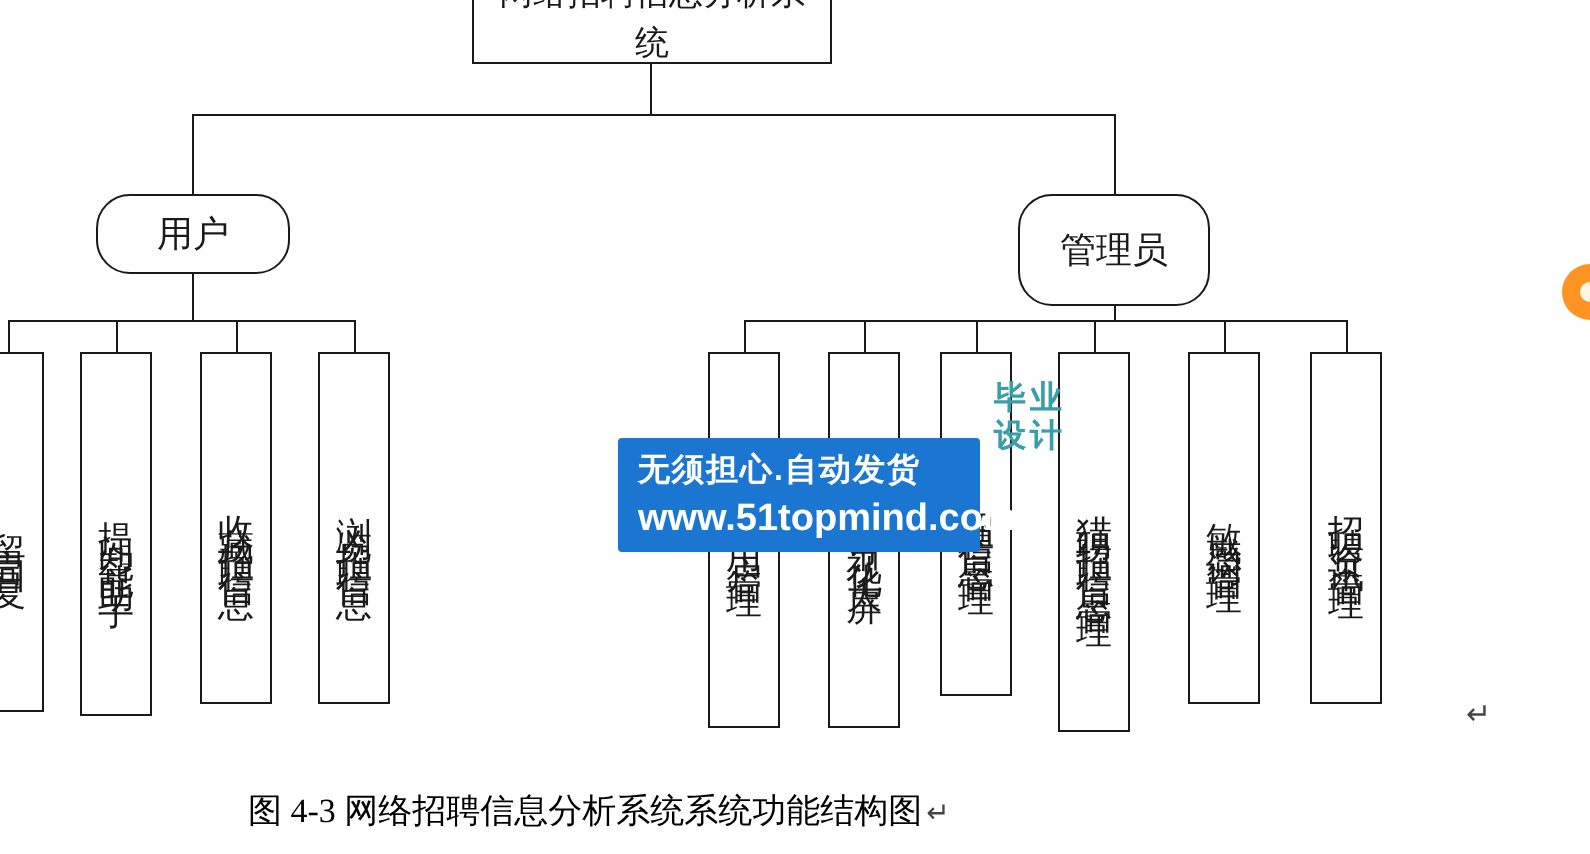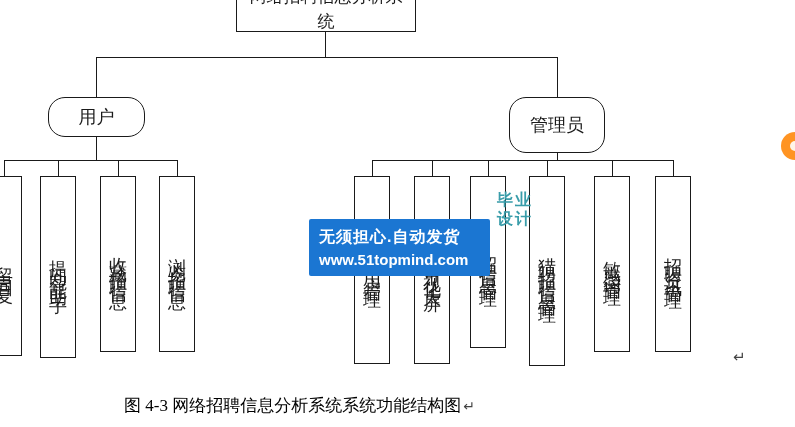--- a/index.html
+++ b/index.html
@@ -36,21 +36,21 @@
   .root-node .inner{width:160px;}
   .watermark{
     position:absolute;left:309px;top:189px;width:181px;height:57px;
     background:#1b76d2;border-radius:2px;
     color:#ffffff;
     font-family:"Liberation Sans","DejaVu Sans",sans-serif;
     display:flex;flex-direction:column;justify-content:center;
     padding-left:10px;box-sizing:border-box;margin-top:30px;
   }
   .watermark .wm1{font-size:16px;font-weight:bold;letter-spacing:1px;}
-  .watermark .wm2{font-size:15px;font-weight:bold;margin-top:3px;}
+  .watermark .wm2{font-size:19px;font-weight:bold;margin-top:3px;}
   .wm-side{
     position:absolute;left:497px;top:190px;
     font-family:"Liberation Sans","DejaVu Sans",sans-serif;
     font-size:16px;font-weight:bold;line-height:1.2;
     color:#3a9daa;letter-spacing:2px;
   }
   .caption{
     position:absolute;left:124px;top:394px;
     font-size:17px;color:#000;
     white-space:nowrap;

